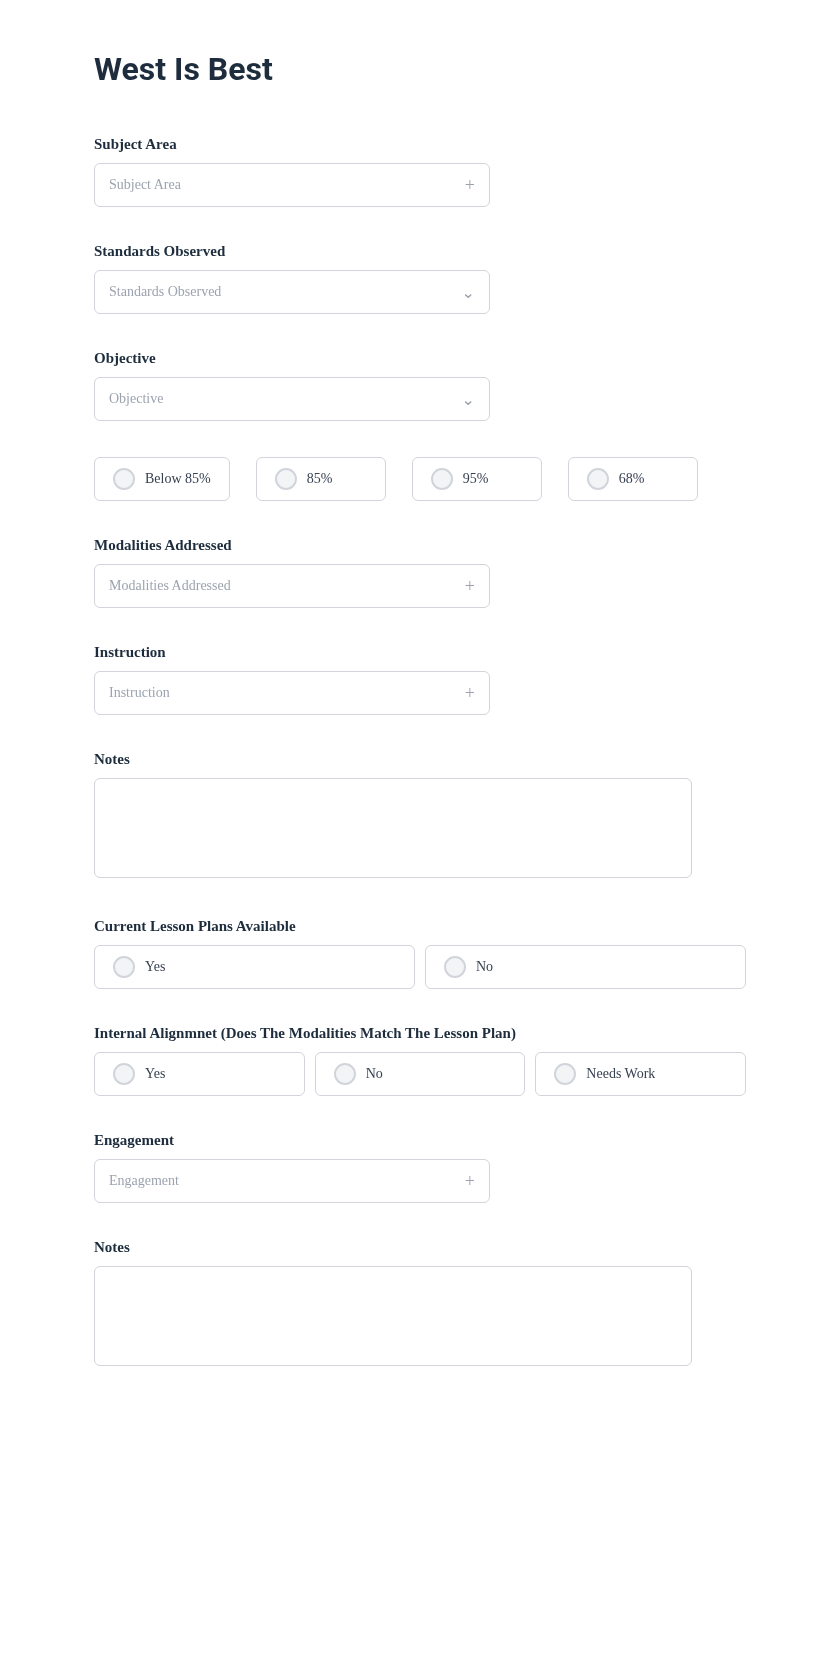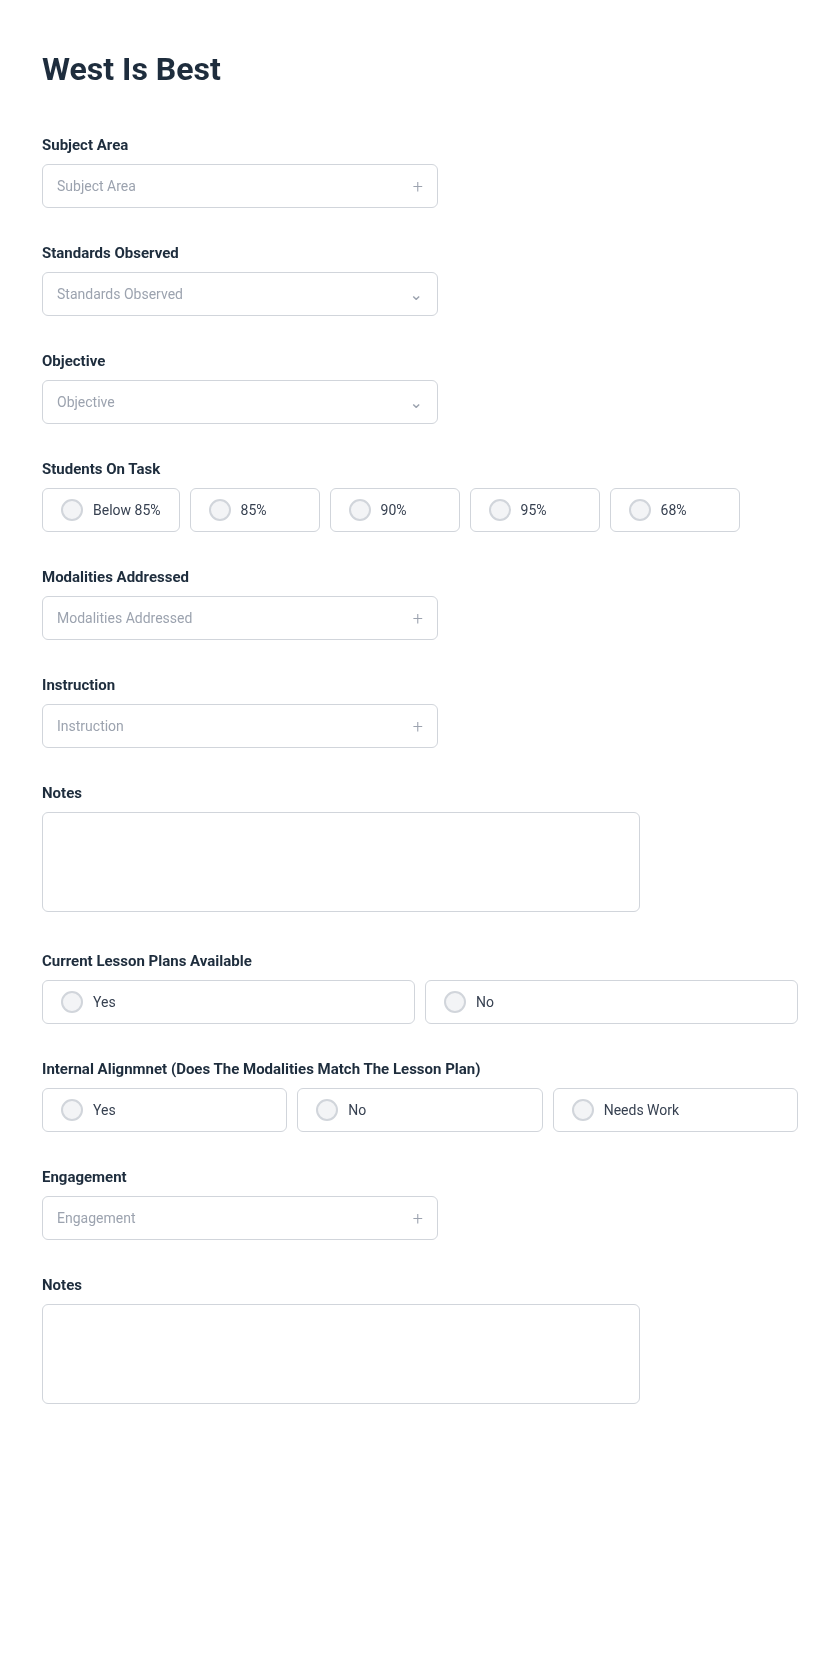--- a/index.html
+++ b/index.html
@@ -10,33 +10,34 @@
 
     body {
       font-family: -apple-system, BlinkMacSystemFont, 'Segoe UI', Roboto, sans-serif;
       background: #ffffff;
       color: #2d3748;
       width: 840px;
       min-height: 1680px;
     }
 
     .page-container {
-      padding: 50px 42px;
+      padding: 50px 94px;
       max-width: 840px;
     }
 
     .page-title {
       font-size: 32px;
       font-weight: 700;
       color: #1e2d3d;
       margin-bottom: 48px;
     }
 
     .section {
       margin-bottom: 36px;
+      font-family: Liberation Serif, serif;
     }
 
     .section-label {
       font-size: 15px;
       font-weight: 700;
       color: #1e2d3d;
       margin-bottom: 10px;
     }
 
     .dropdown-field {
@@ -64,21 +65,21 @@
 
     .plus-icon {
       color: #9ca3af;
       font-size: 18px;
       font-weight: 300;
     }
 
     .radio-group {
       display: flex;
       flex-wrap: wrap;
-      gap: 10px;
+      gap: 26px;
     }
 
     .radio-option {
       display: flex;
       align-items: center;
       gap: 10px;
       border: 1.5px solid #d1d5db;
       border-radius: 6px;
       padding: 10px 18px;
       cursor: pointer;
@@ -176,33 +177,28 @@
 
   <div class="section">
     <div class="section-label">Objective</div>
     <div class="dropdown-field">
       <span class="placeholder">Objective</span>
       <span class="dropdown-icon">⌄</span>
     </div>
   </div>
 
   <div class="section">
-    <div class="section-label">Students On Task</div>
     <div class="radio-group">
       <div class="radio-option">
         <div class="radio-circle"></div>
         <span class="radio-label">Below 85%</span>
       </div>
       <div class="radio-option">
         <div class="radio-circle"></div>
         <span class="radio-label">85%</span>
-      </div>
-      <div class="radio-option">
-        <div class="radio-circle"></div>
-        <span class="radio-label">90%</span>
       </div>
       <div class="radio-option">
         <div class="radio-circle"></div>
         <span class="radio-label">95%</span>
       </div>
       <div class="radio-option">
         <div class="radio-circle"></div>
         <span class="radio-label">68%</span>
       </div>
     </div>

